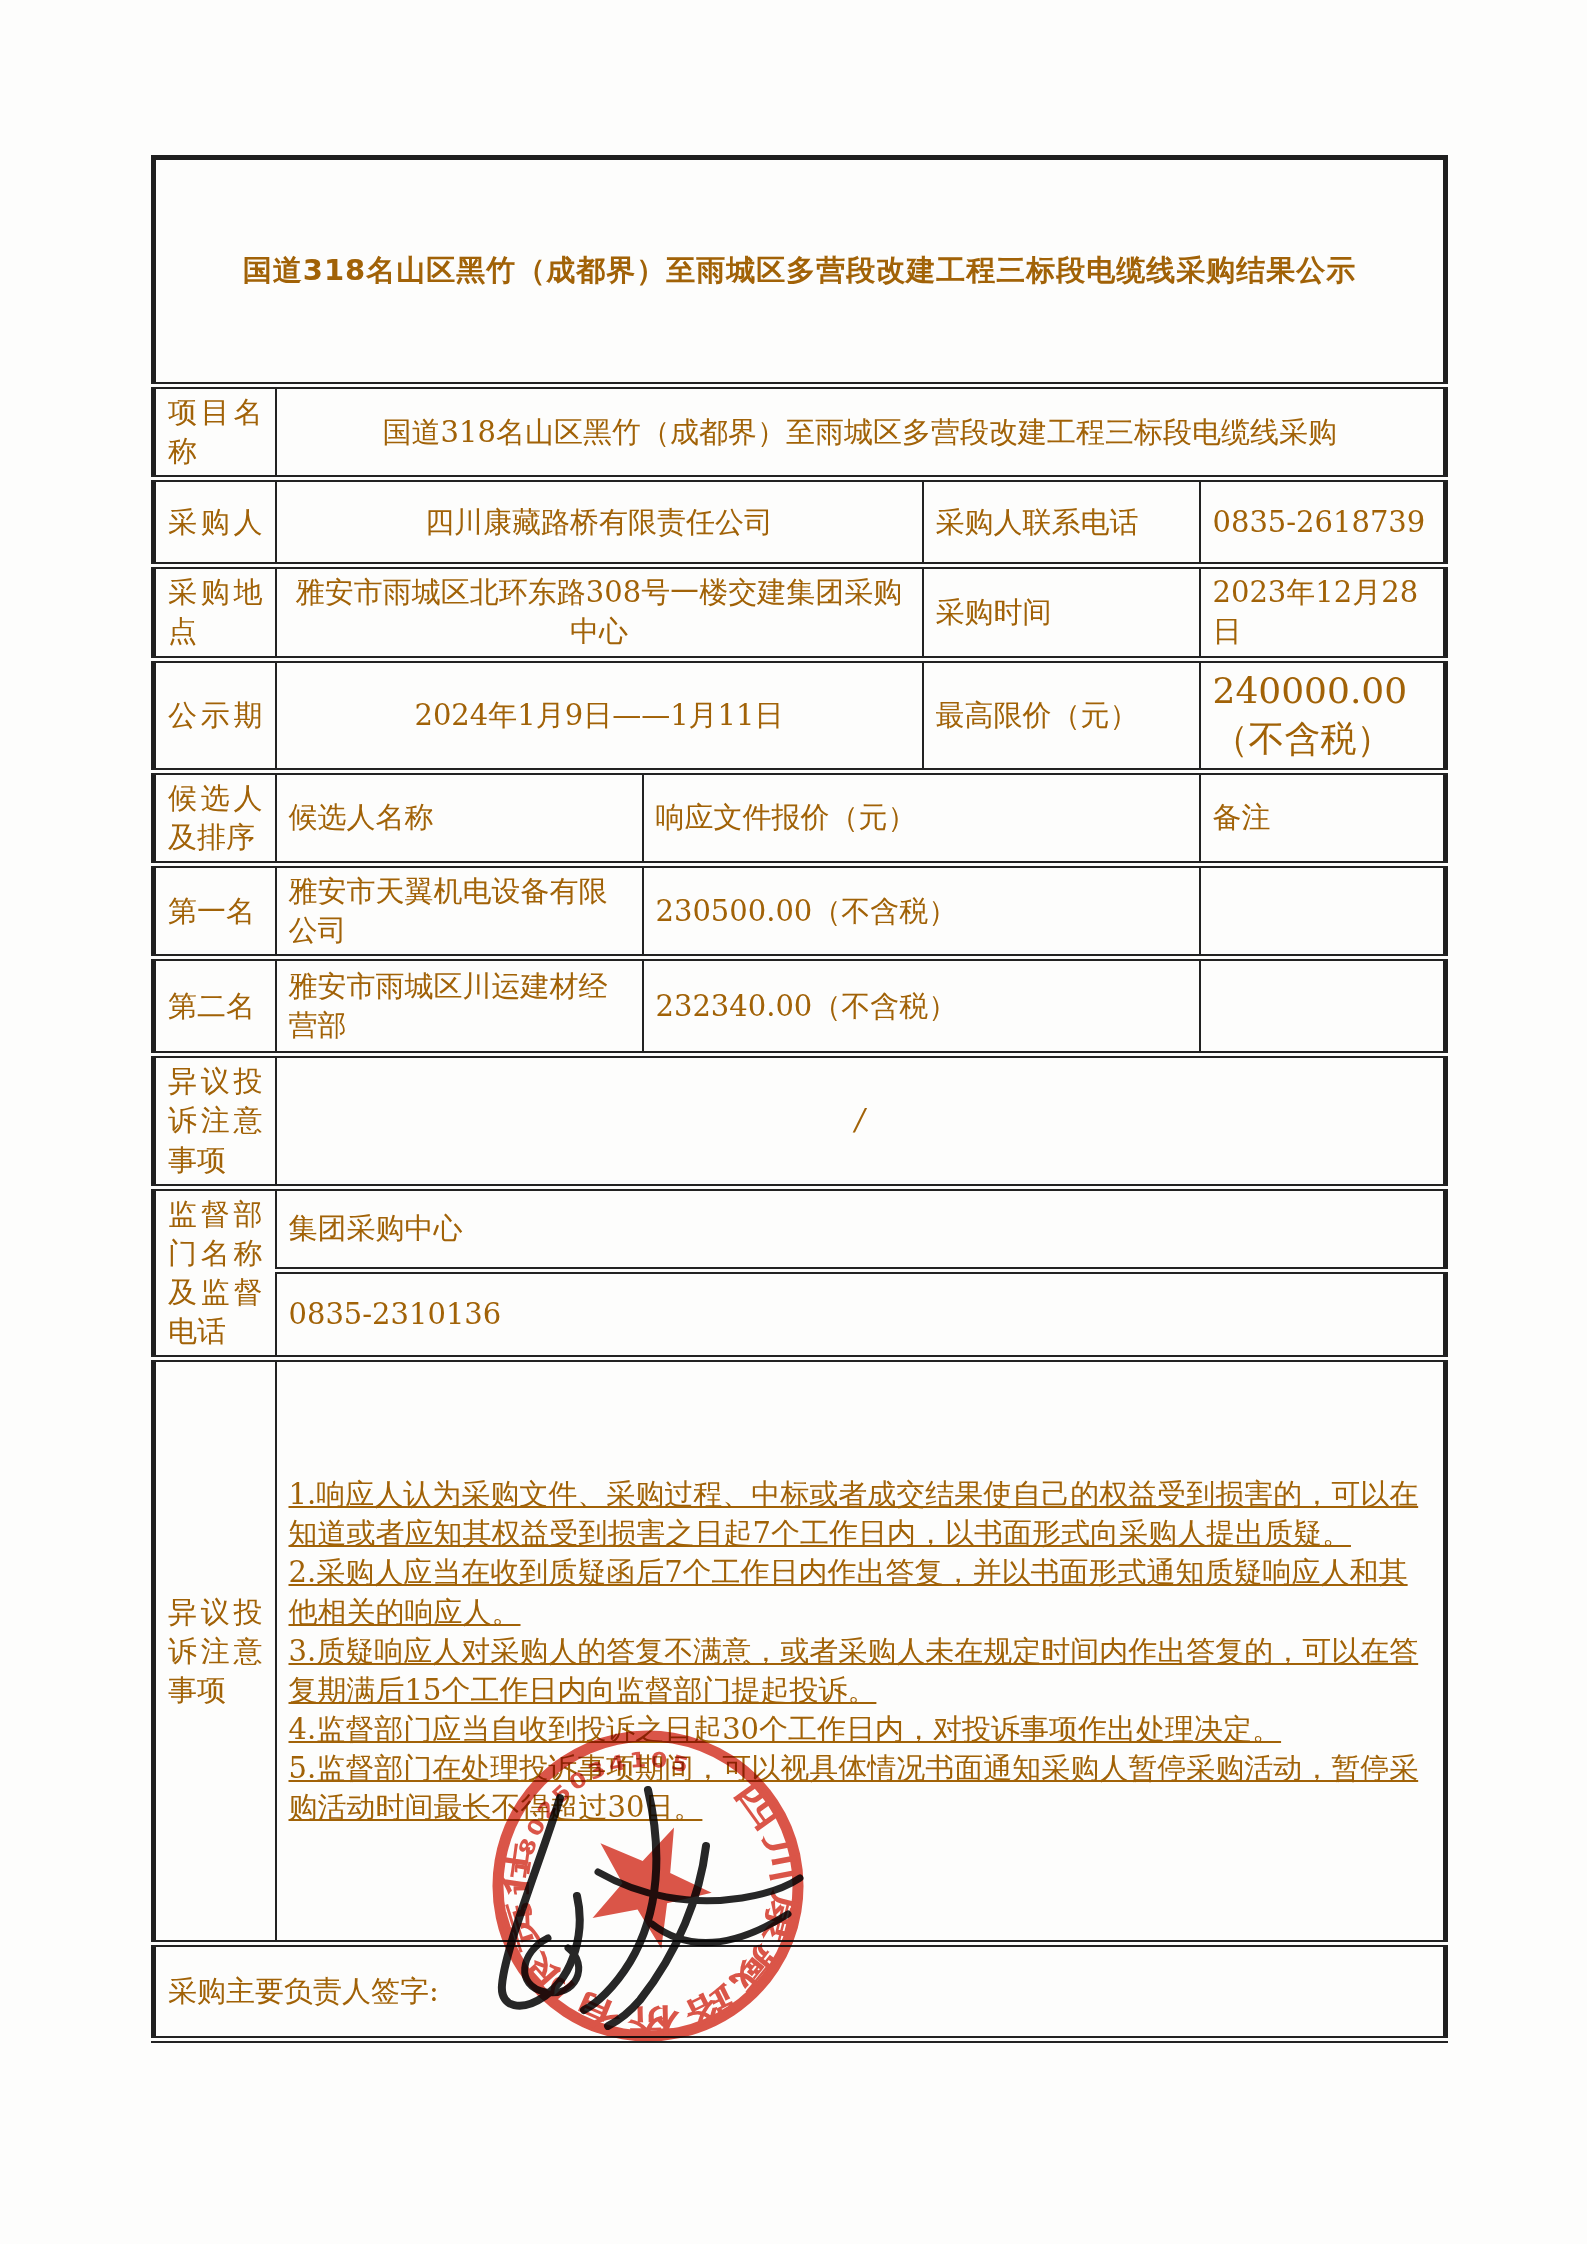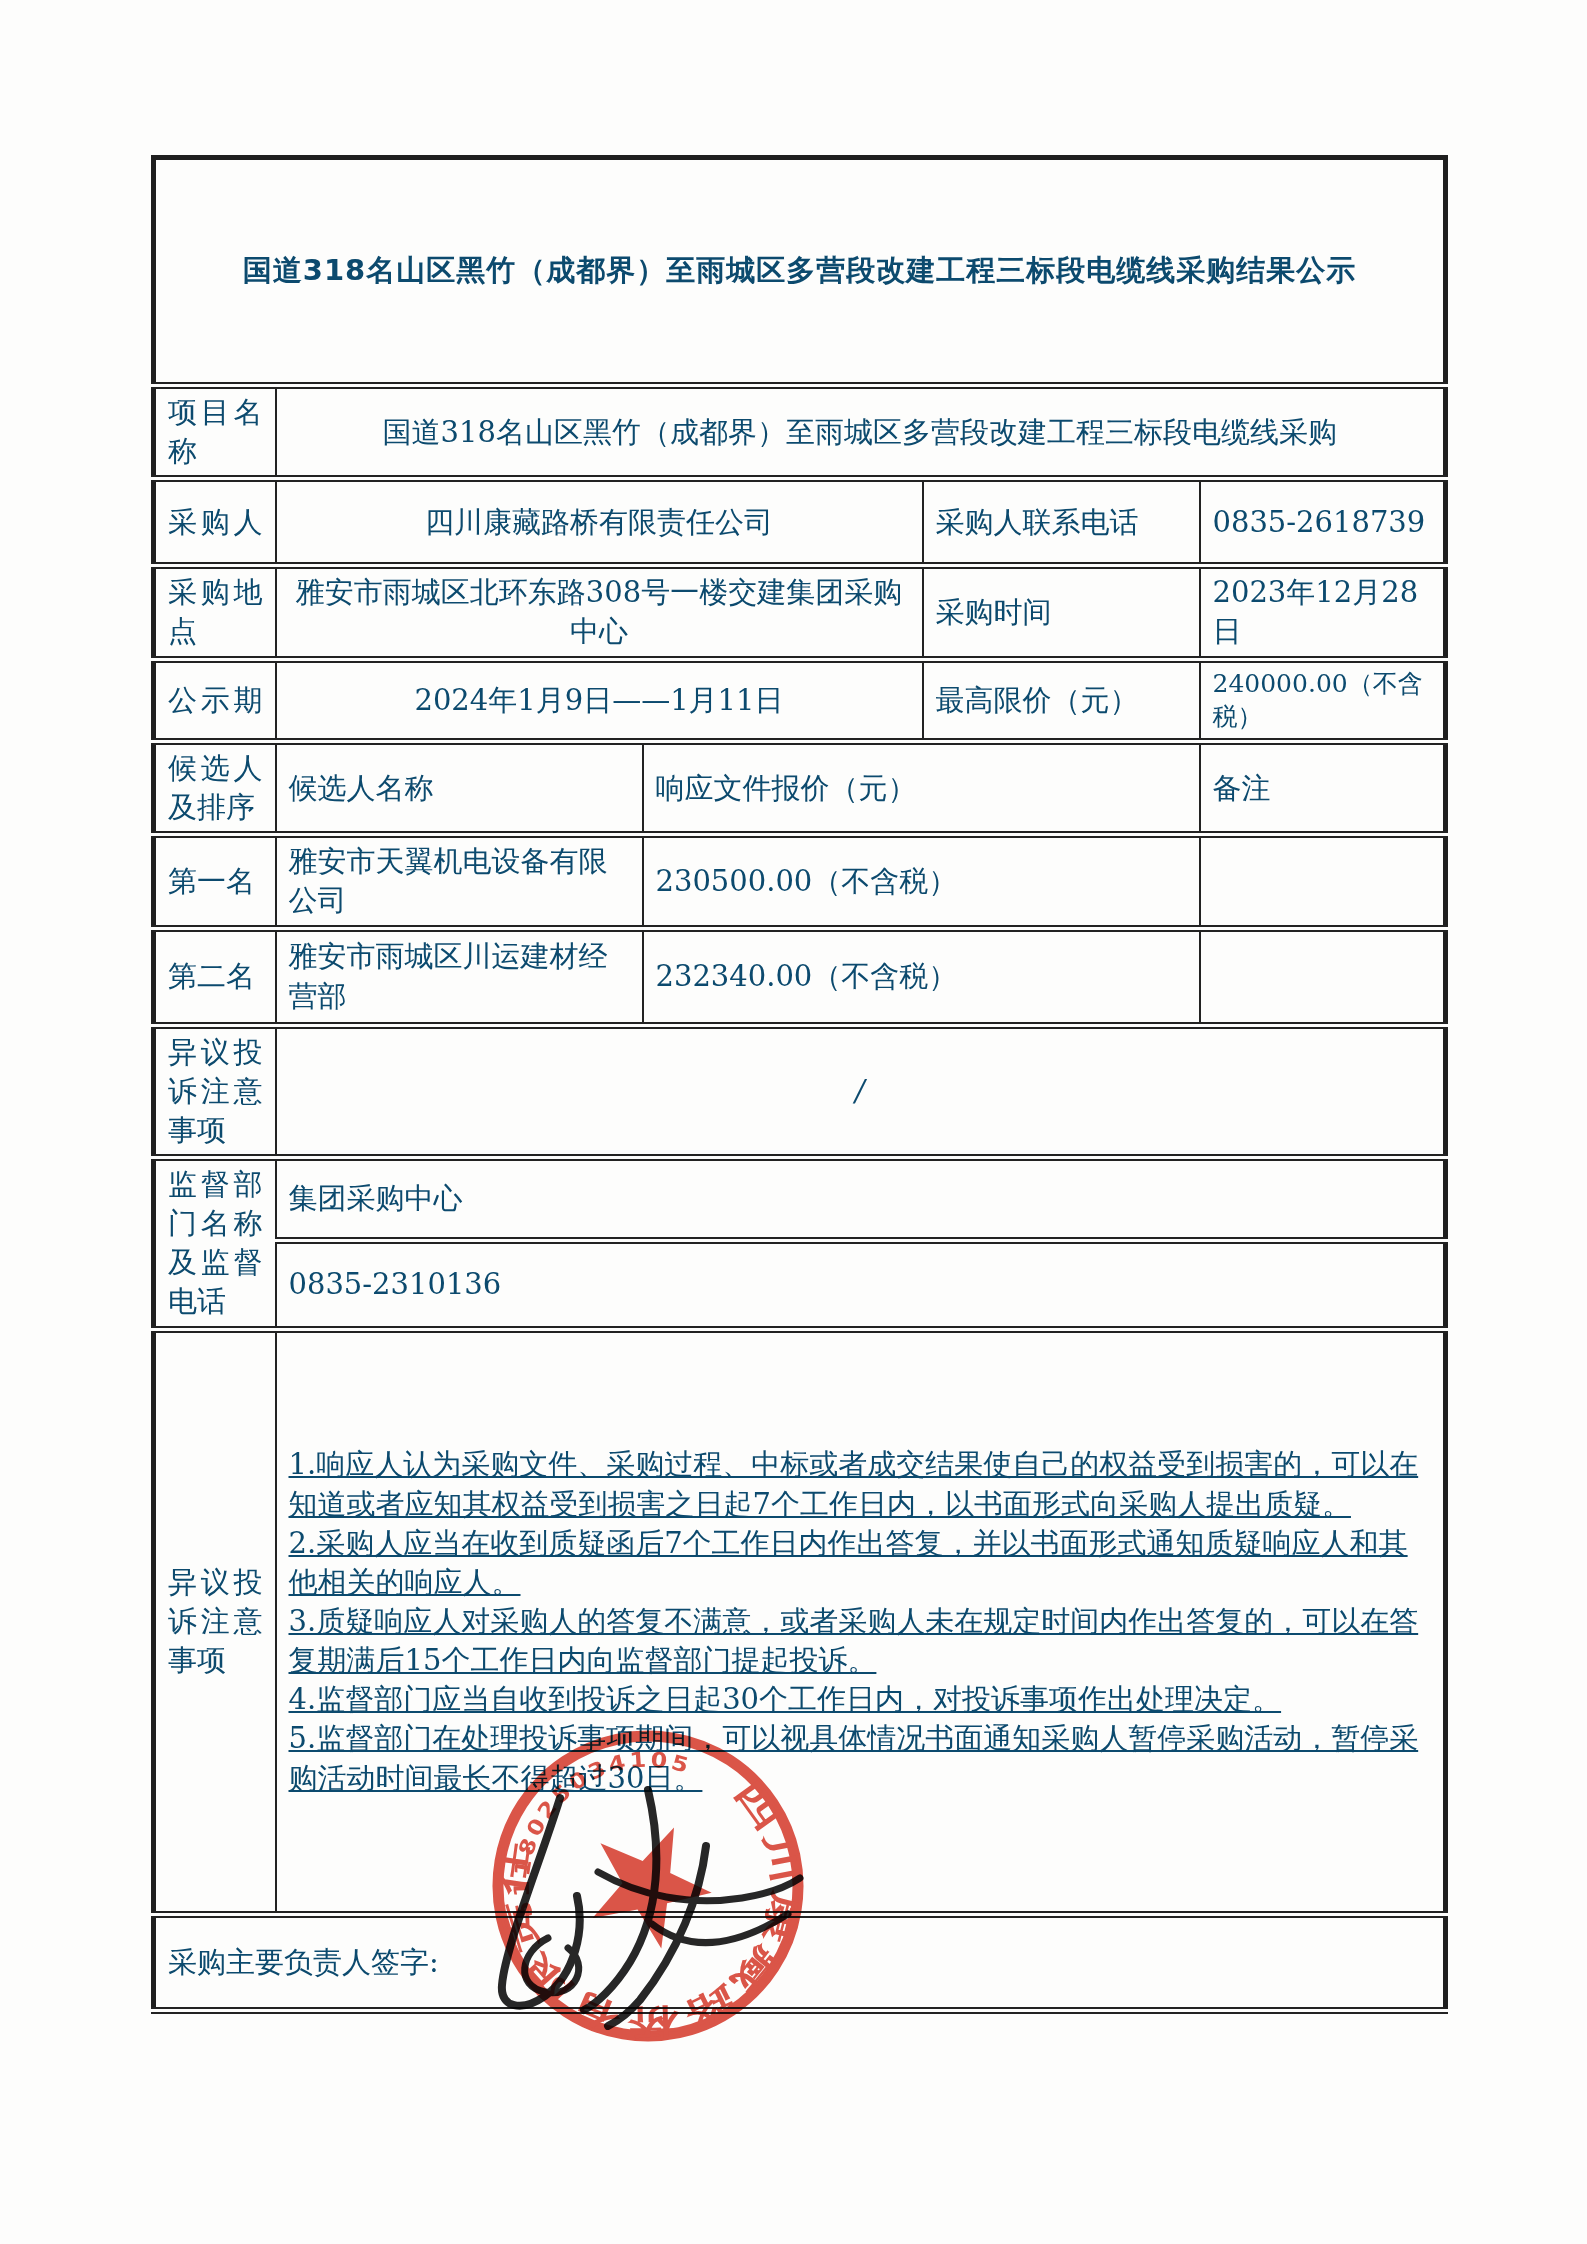--- a/index.html
+++ b/index.html
@@ -19,21 +19,21 @@
     border:5px solid #1f1f1f;
   }
   table.doc td{
     border-left:2px solid #222;
     border-right:2px solid #222;
     border-bottom:7px double #222;
     vertical-align:middle;
     padding:4px 12px;
     font-size:29px;
     line-height:1.35;
-    color:#0c4a6e;
+    color:#a16207;
     overflow:hidden;
   }
   td.title-cell{
     text-align:center;
     font-family:"DejaVu Sans", sans-serif;
     font-weight:700;
     font-size:45px;
     line-height:63px;
     letter-spacing:1px;
     padding:10px 28px;
@@ -103,21 +103,21 @@
       <td class="lbl">采购地点</td>
       <td colspan="2" class="value">雅安市雨城区北环东路308号一楼交建集团采购中心</td>
       <td class="center">采购时间</td>
       <td class="center">2023年12月28日</td>
     </tr>
 
     <tr style="height:68px">
       <td class="lbl distribute">公示期</td>
       <td colspan="2" class="value">2024年1月9日——1月11日</td>
       <td class="center">最高限价（元）</td>
-      <td class="center" style="font-size:25px">240000.00（不含税）</td>
+      <td class="center" style="font-size:36px">240000.00（不含税）</td>
     </tr>
 
     <tr style="height:93px">
       <td class="lbl">候选人及排序</td>
       <td class="center">候选人名称</td>
       <td colspan="2" class="center">响应文件报价（元）</td>
       <td class="center">备注</td>
     </tr>
 
     <tr style="height:91px">

